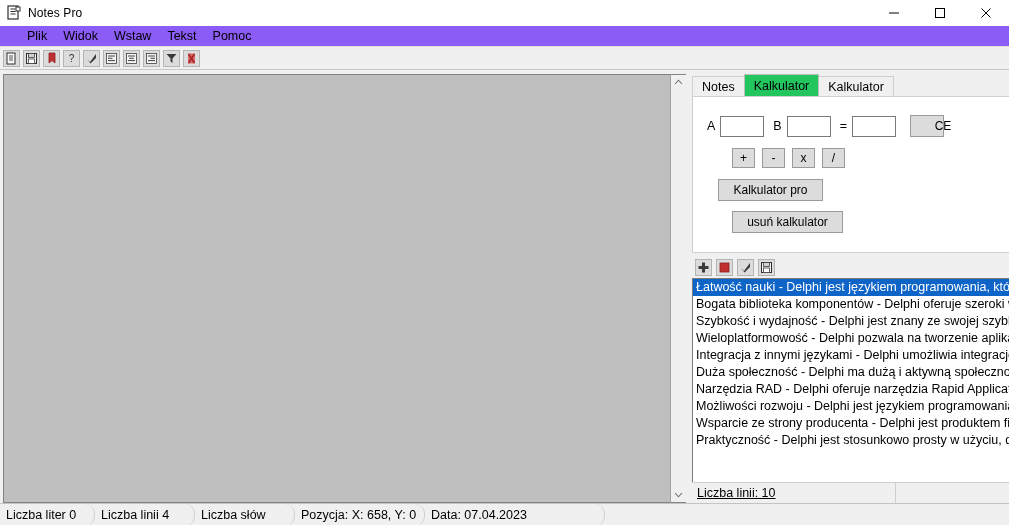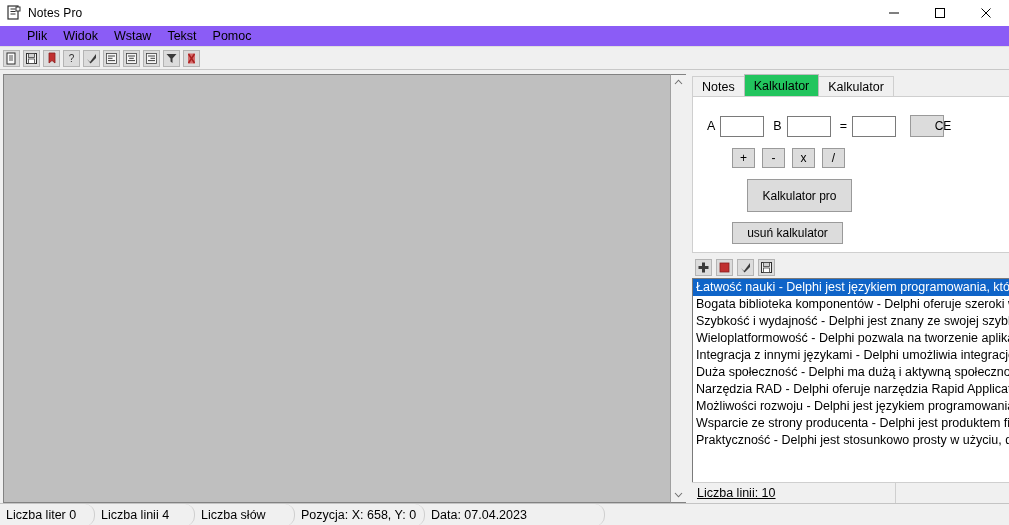--- a/index.html
+++ b/index.html
@@ -190,22 +190,22 @@
     display: flex; align-items: center; justify-content: center;
     padding: 0;
   }
   .ce-btn { width: 25px; height: 22px; margin-left: 5px; padding-left: 32px; }
   .op-row {
     display: flex; gap: 7px;
     margin-top: 11px; margin-left: 25px;
   }
   .op-btn { width: 23px; height: 20px; }
   .wide-btn {
-    width: 105px; height: 33px;
-    margin-top: 11px; margin-left: 40px;
+    width: 105px; height: 22px;
+    margin-top: 11px; margin-left: 11px;
   }
   .wide-btn2 {
     width: 111px; height: 22px;
     margin-top: 10px; margin-left: 25px;
   }
 
   
   .list-toolbar {
     margin: 4px 4px 0 6px;
     height: 20px;

